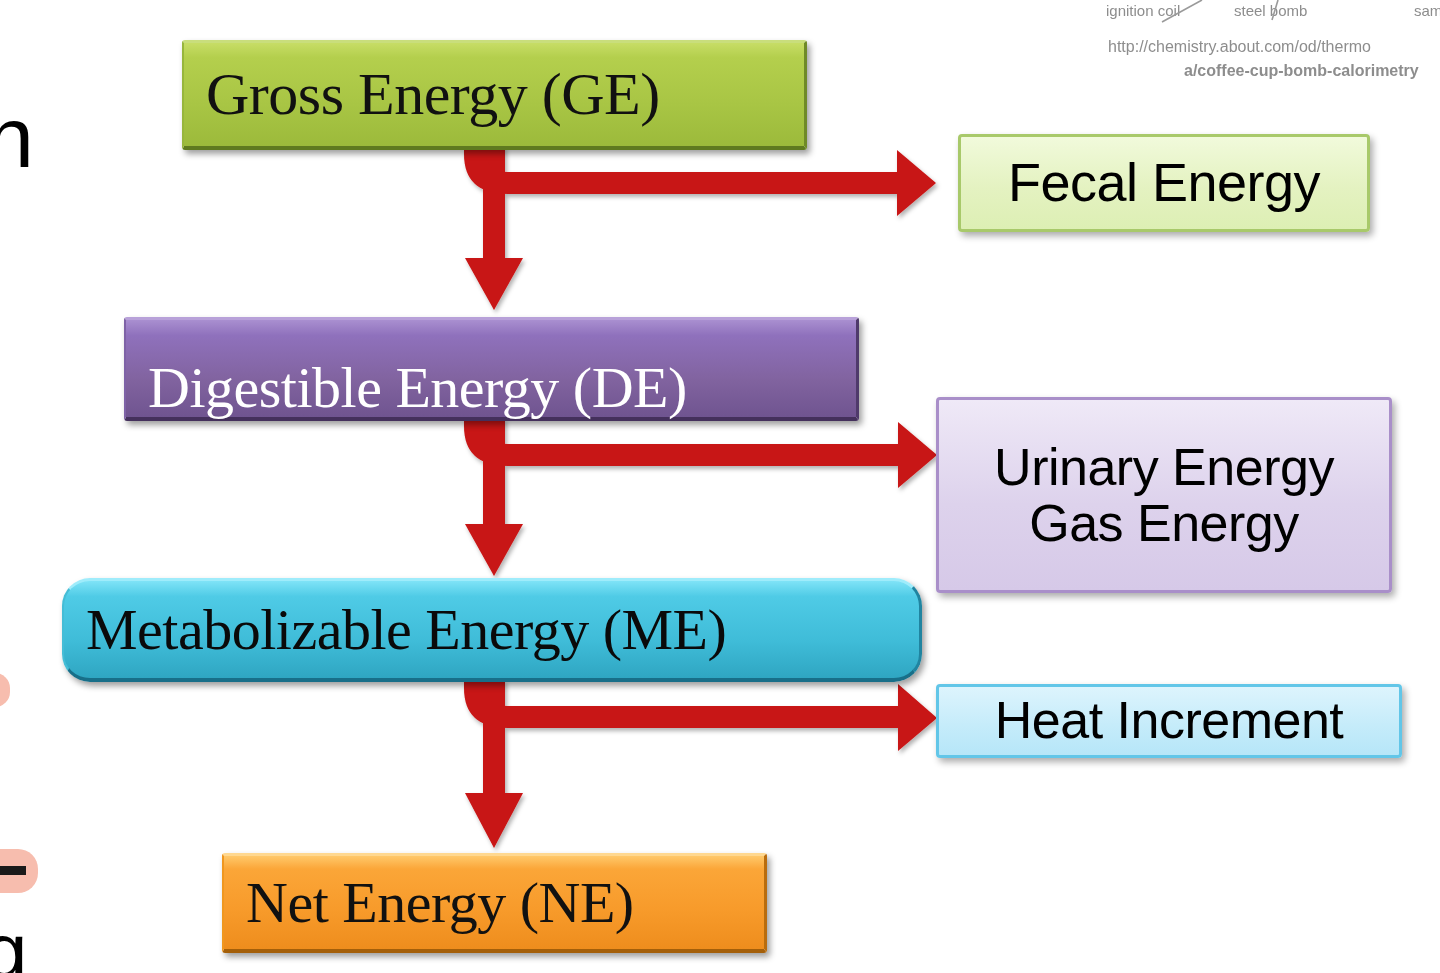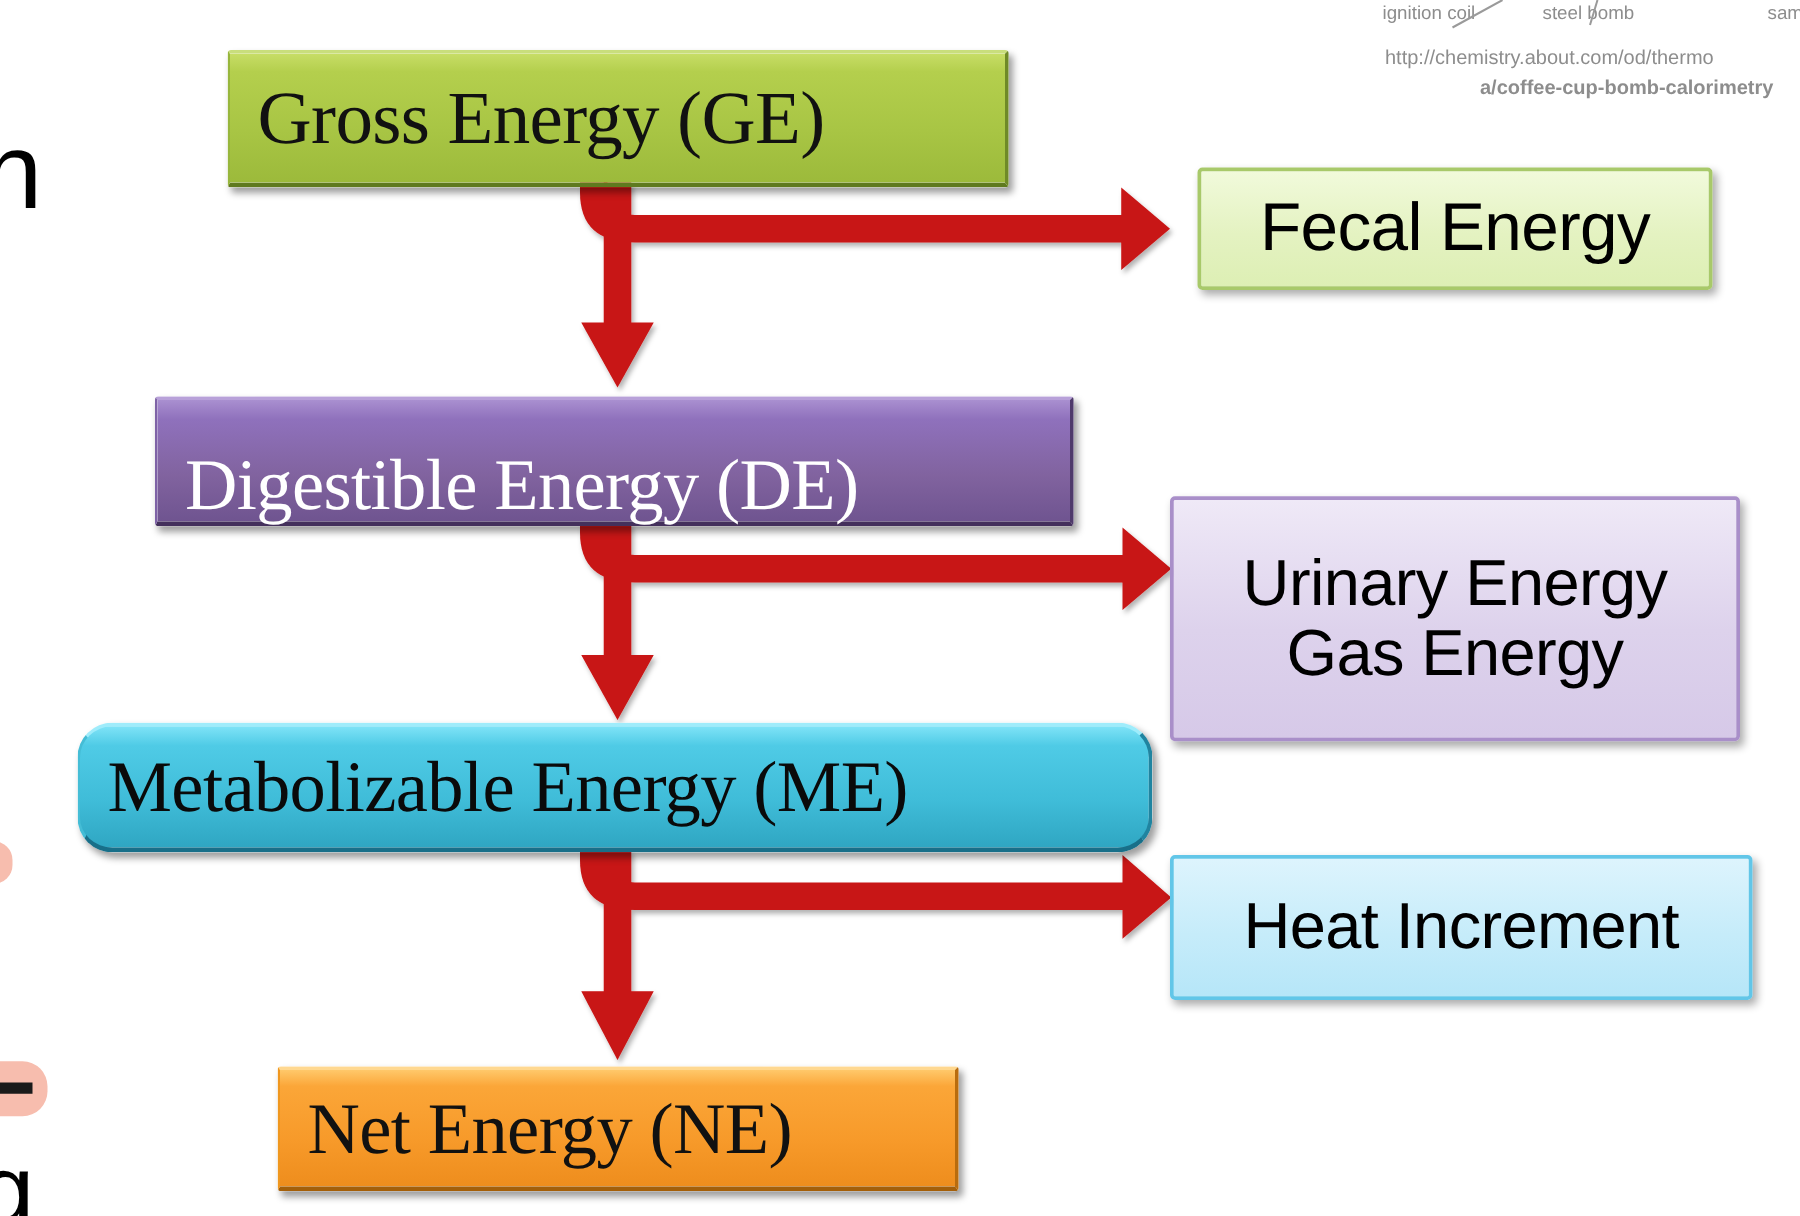--- a/index.html
+++ b/index.html
@@ -111,21 +111,21 @@
   }
   #node-urinary {
     left: 936px; top: 369px; width: 456px; height: 196px;
     background: linear-gradient(180deg, #efe9f7 0%, #ddd2ec 55%, #d6c9e8 100%);
     border-color: #a98fc9;
     font-size: 52px;
     margin-top: 28px;
   }
   #node-urinary .label { line-height: 1.08; }
   #node-heat {
-    left: 936px; top: 684px; width: 466px; height: 116px;
+    left: 936px; top: 684px; width: 466px; height: 74px;
     background: linear-gradient(180deg, #ddf4fd 0%, #c6ecfa 55%, #b6e6f8 100%);
     border-color: #62c6e8;
     font-size: 52px;
   }
 
   
   #arrows {
     position: absolute;
     left: 0; top: 0;
     width: 1440px; height: 973px;

